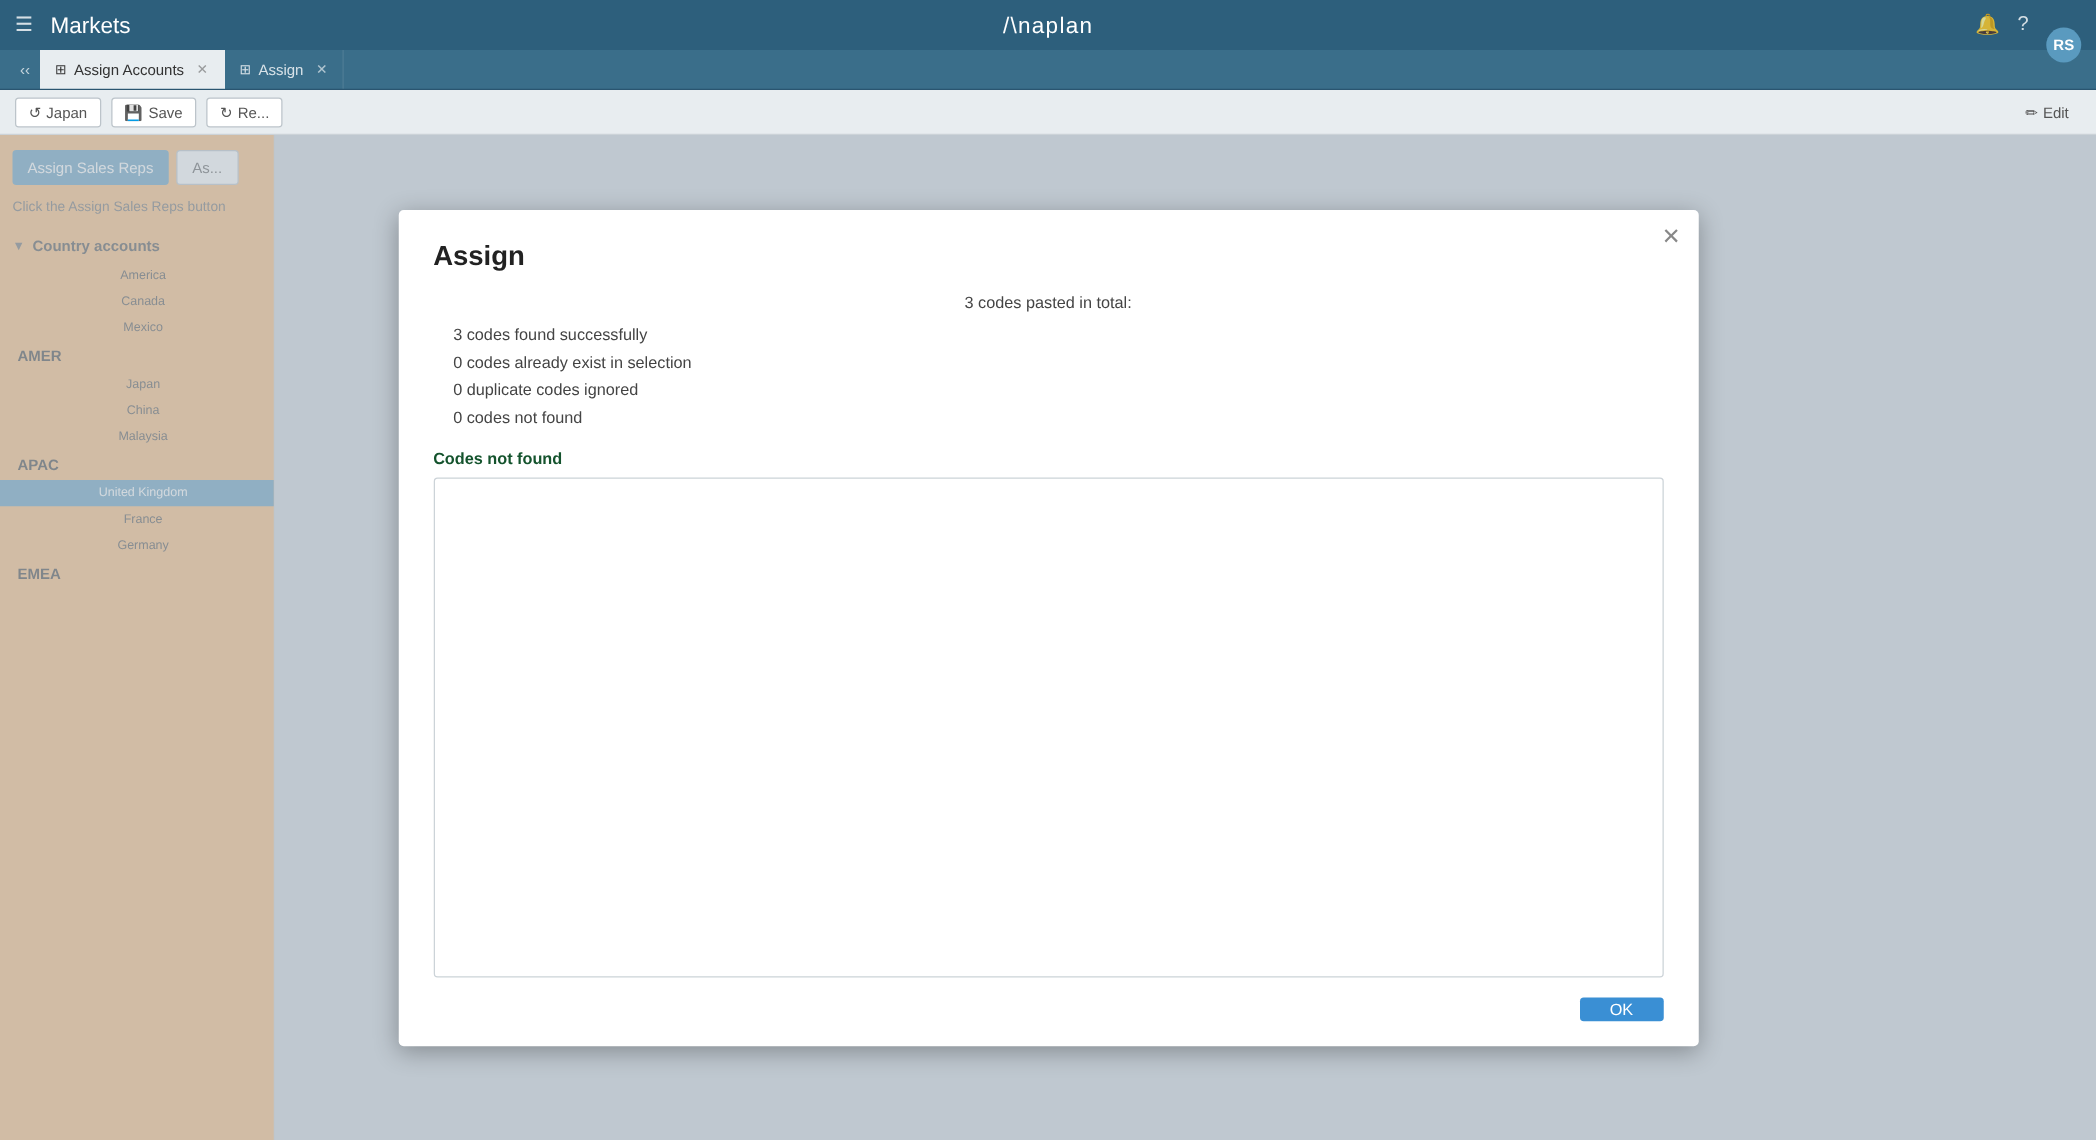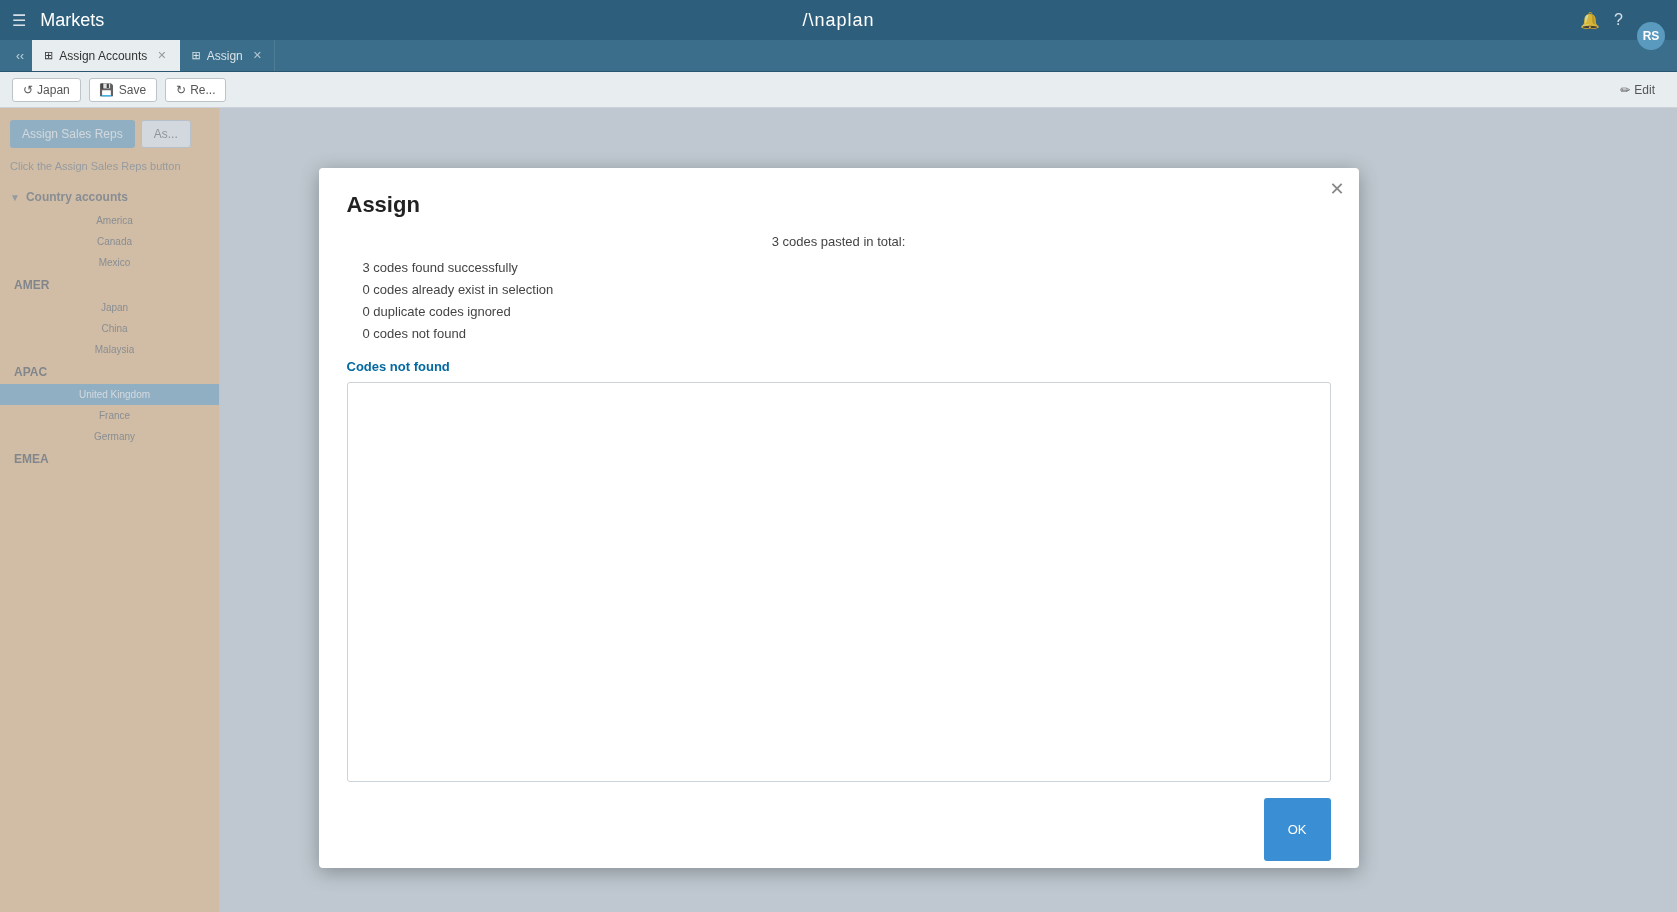--- a/index.html
+++ b/index.html
@@ -126,31 +126,31 @@
       flex-direction: column;
     }
     .modal-close {
       position: absolute; top: 10px; right: 14px;
       font-size: 18px; color: #888; cursor: pointer; background: none; border: none;
     }
     .modal-title { font-size: 14px; color: #333; font-weight: 400; margin-bottom: 10px; }
     .modal-heading { font-size: 22px; font-weight: 700; color: #222; margin-bottom: 16px; }
     .modal-summary { font-size: 13px; color: #444; margin-bottom: 8px; text-align: center; }
     .modal-summary-item { font-size: 13px; color: #444; padding-left: 16px; line-height: 1.7; }
-    .modal-codes-label { font-size: 13px; font-weight: 600; color: #0369a1; margin: 14px 0 8px; }
+    .modal-codes-label { font-size: 13px; font-weight: 600; color: #14532d; margin: 14px 0 8px; }
     .modal-codes-box {
       border: 1px solid #ccd3d8; border-radius: 3px;
       flex: 1; min-height: 400px; background: white;
     }
     .modal-footer {
       display: flex; justify-content: flex-end; margin-top: 16px;
     }
     .modal-ok-btn {
       background: #3a8fd4; color: white; border: none;
-      padding: 24px 24px; border-radius: 3px; font-size: 13px; cursor: pointer;
+      padding: 2px 24px; border-radius: 3px; font-size: 13px; cursor: pointer;
     }
   </style>
 </head>
 <body>
 
 <div class="top-nav">
   <span class="top-nav-menu-icon">☰</span>
   <span class="top-nav-title">Markets</span>
   <span class="top-nav-logo">/\naplan</span>
   <div class="top-nav-right">

